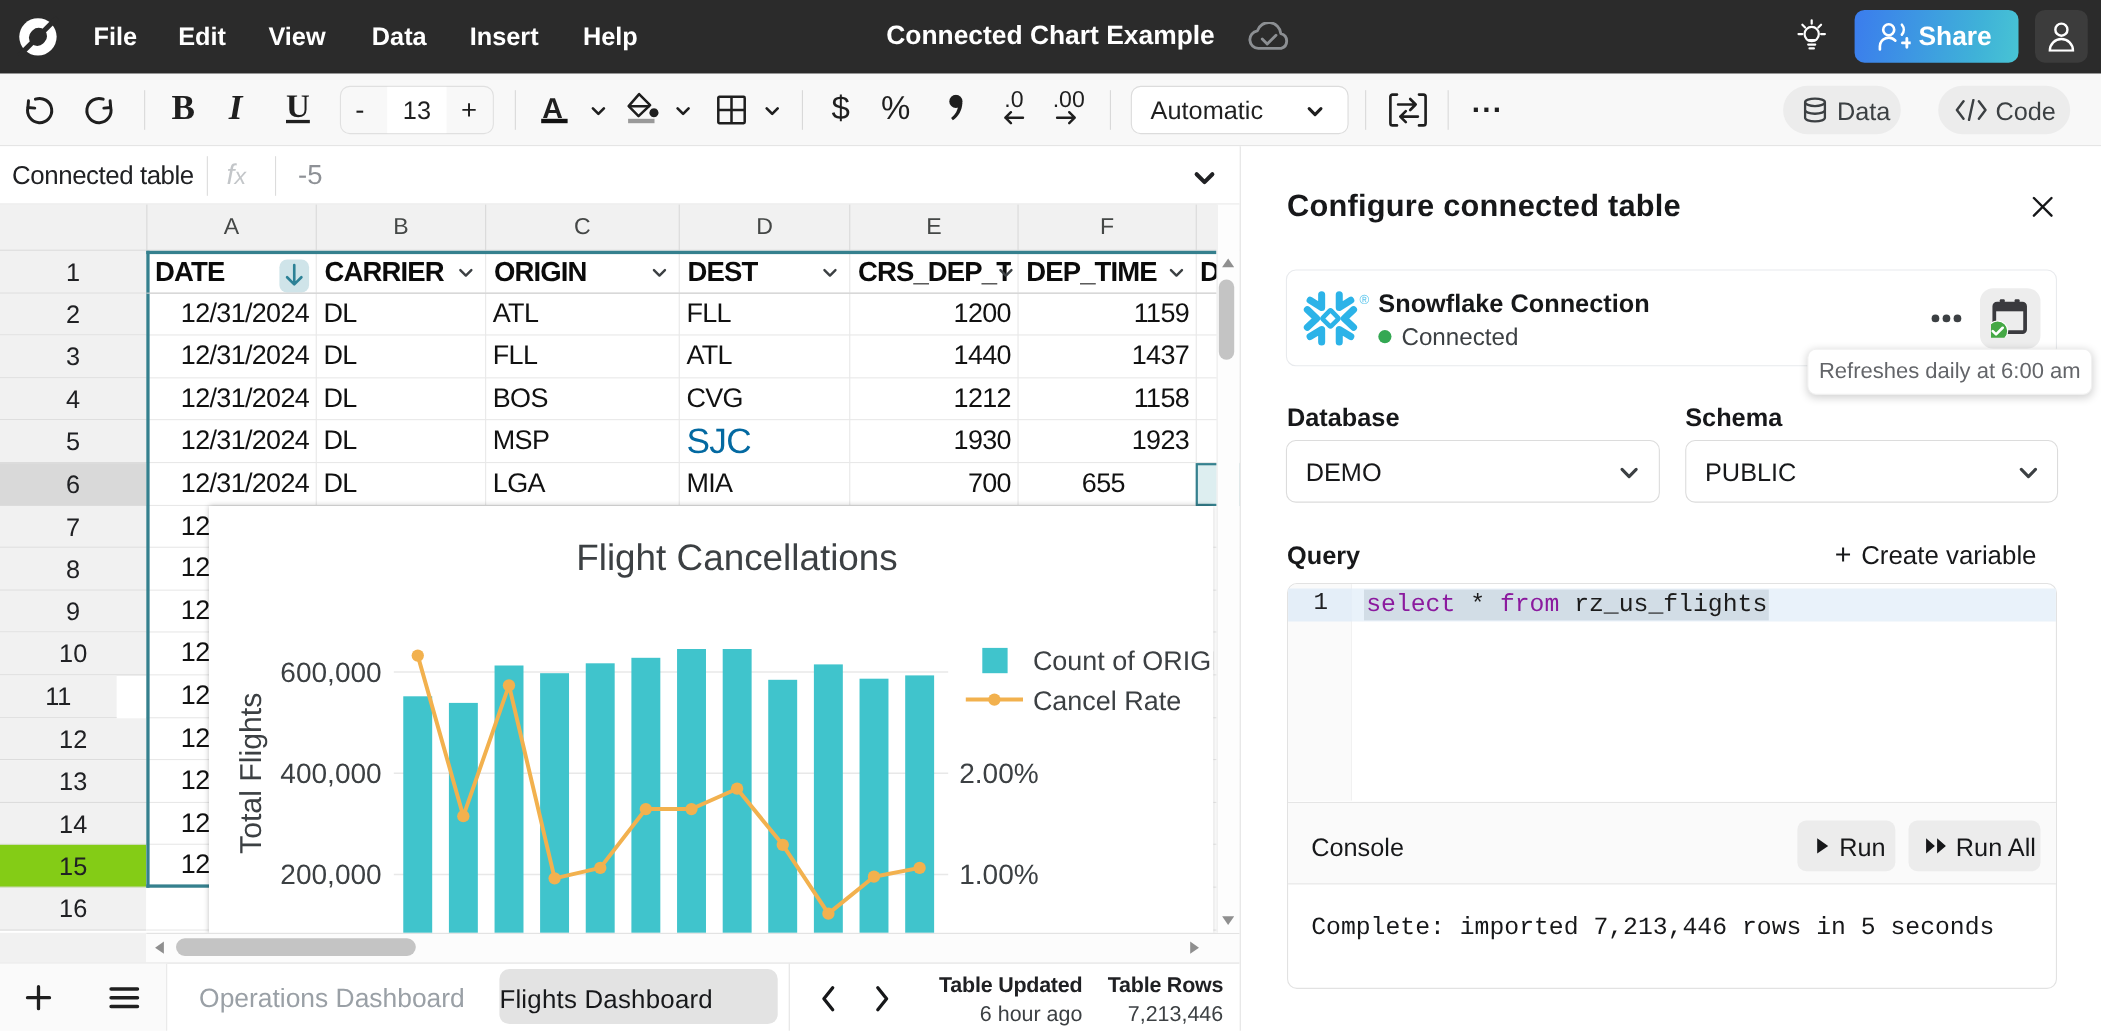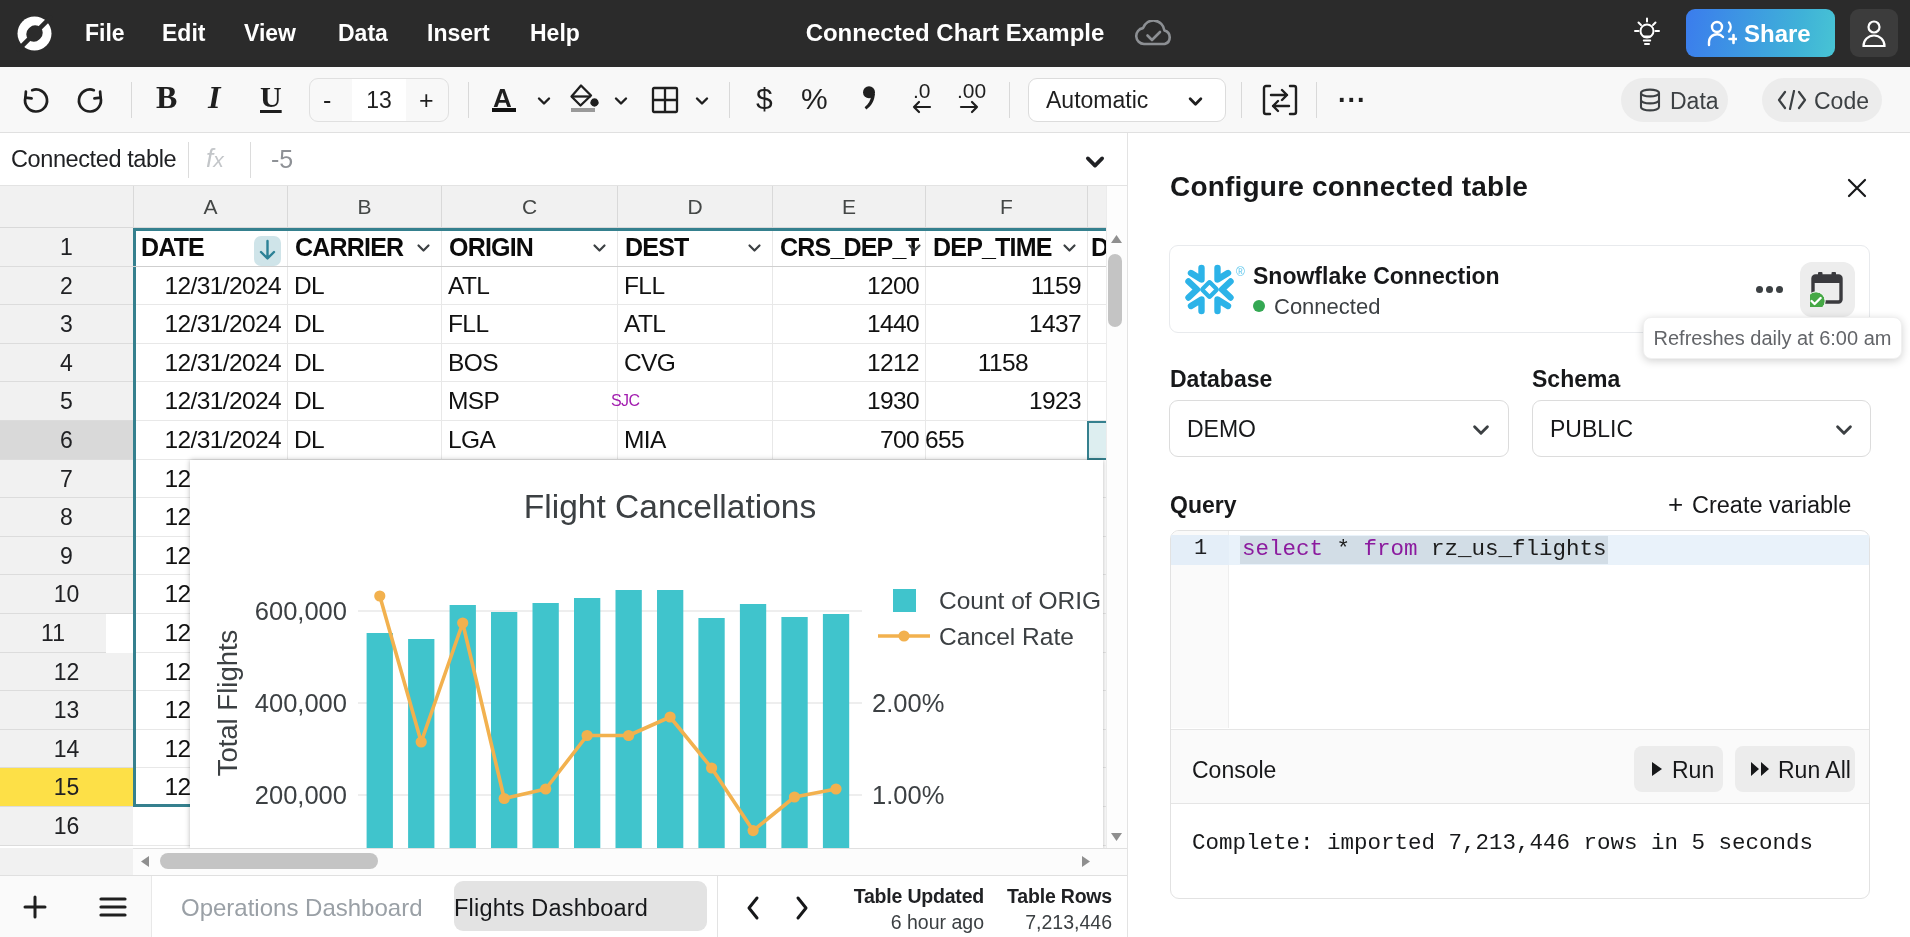--- a/index.html
+++ b/index.html
@@ -168,21 +168,21 @@
 <div class="a" style="left:0;top:382.4px;width:133px;height:38.6px;background:#f1f1f1;border-bottom:1px solid #dcdcdc;color:#202124;font-size:23px;line-height:38.6px;text-align:center">5</div>
 <div class="a" style="left:0;top:421.0px;width:133px;height:38.6px;background:#d9d9d9;border-bottom:1px solid #dcdcdc;color:#202124;font-size:23px;line-height:38.6px;text-align:center">6</div>
 <div class="a" style="left:0;top:459.6px;width:133px;height:38.6px;background:#f1f1f1;border-bottom:1px solid #dcdcdc;color:#202124;font-size:23px;line-height:38.6px;text-align:center">7</div>
 <div class="a" style="left:0;top:498.2px;width:133px;height:38.6px;background:#f1f1f1;border-bottom:1px solid #dcdcdc;color:#202124;font-size:23px;line-height:38.6px;text-align:center">8</div>
 <div class="a" style="left:0;top:536.8px;width:133px;height:38.6px;background:#f1f1f1;border-bottom:1px solid #dcdcdc;color:#202124;font-size:23px;line-height:38.6px;text-align:center">9</div>
 <div class="a" style="left:0;top:575.4px;width:133px;height:38.6px;background:#f1f1f1;border-bottom:1px solid #dcdcdc;color:#202124;font-size:23px;line-height:38.6px;text-align:center">10</div>
 <div class="a" style="left:0;top:614.0px;width:106px;height:38.6px;background:#f1f1f1;border-bottom:1px solid #dcdcdc;color:#202124;font-size:23px;line-height:38.6px;text-align:center">11</div>
 <div class="a" style="left:0;top:652.6px;width:133px;height:38.6px;background:#f1f1f1;border-bottom:1px solid #dcdcdc;color:#202124;font-size:23px;line-height:38.6px;text-align:center">12</div>
 <div class="a" style="left:0;top:691.2px;width:133px;height:38.6px;background:#f1f1f1;border-bottom:1px solid #dcdcdc;color:#202124;font-size:23px;line-height:38.6px;text-align:center">13</div>
 <div class="a" style="left:0;top:729.8px;width:133px;height:38.6px;background:#f1f1f1;border-bottom:1px solid #dcdcdc;color:#202124;font-size:23px;line-height:38.6px;text-align:center">14</div>
-<div class="a" style="left:0;top:768.4px;width:133px;height:38.6px;background:#fde047;border-bottom:1px solid #dcdcdc;color:#202124;font-size:23px;line-height:38.6px;text-align:center">15</div>
+<div class="a" style="left:0;top:768.4px;width:133px;height:38.6px;background:#84cc16;border-bottom:1px solid #dcdcdc;color:#202124;font-size:23px;line-height:38.6px;text-align:center">15</div>
 <div class="a" style="left:0;top:807.0px;width:133px;height:38.6px;background:#f1f1f1;border-bottom:1px solid #dcdcdc;color:#202124;font-size:23px;line-height:38.6px;text-align:center">16</div>
 <div class="a" style="left:133px;top:228px;width:994px;height:617.6px;background:#fff"></div>
 <div class="a" style="left:133px;top:265.6px;width:994px;height:1px;background:#e8e8e8"></div>
 <div class="a" style="left:133px;top:304.2px;width:994px;height:1px;background:#e8e8e8"></div>
 <div class="a" style="left:133px;top:342.8px;width:994px;height:1px;background:#e8e8e8"></div>
 <div class="a" style="left:133px;top:381.4px;width:994px;height:1px;background:#e8e8e8"></div>
 <div class="a" style="left:133px;top:420.0px;width:994px;height:1px;background:#e8e8e8"></div>
 <div class="a" style="left:133px;top:458.6px;width:994px;height:1px;background:#e8e8e8"></div>
 <div class="a" style="left:133px;top:497.2px;width:994px;height:1px;background:#e8e8e8"></div>
 <div class="a" style="left:133px;top:535.8px;width:994px;height:1px;background:#e8e8e8"></div>
@@ -236,33 +236,33 @@
 <div class="a" style="left:294px;top:305.2px;height:38.6px;font-size:24.5px;letter-spacing:-0.6px;color:#111;line-height:38.6px">DL</div>
 <div class="a" style="left:448px;top:305.2px;height:38.6px;font-size:24.5px;letter-spacing:-0.6px;color:#111;line-height:38.6px">FLL</div>
 <div class="a" style="left:624px;top:305.2px;height:38.6px;font-size:24.5px;letter-spacing:-0.6px;color:#111;line-height:38.6px">ATL</div>
 <div class="a" style="left:772px;top:305.2px;width:147px;height:38.6px;font-size:24.5px;letter-spacing:-0.6px;color:#111;line-height:38.6px;text-align:right">1440</div>
 <div class="a" style="left:925px;top:305.2px;width:156px;height:38.6px;font-size:24.5px;letter-spacing:-0.6px;color:#111;line-height:38.6px;text-align:right">1437</div>
 <div class="a" style="left:133px;top:343.8px;width:148px;height:38.6px;font-size:24.5px;letter-spacing:-0.6px;color:#111;line-height:38.6px;text-align:right">12/31/2024</div>
 <div class="a" style="left:294px;top:343.8px;height:38.6px;font-size:24.5px;letter-spacing:-0.6px;color:#111;line-height:38.6px">DL</div>
 <div class="a" style="left:448px;top:343.8px;height:38.6px;font-size:24.5px;letter-spacing:-0.6px;color:#111;line-height:38.6px">BOS</div>
 <div class="a" style="left:624px;top:343.8px;height:38.6px;font-size:24.5px;letter-spacing:-0.6px;color:#111;line-height:38.6px">CVG</div>
 <div class="a" style="left:772px;top:343.8px;width:147px;height:38.6px;font-size:24.5px;letter-spacing:-0.6px;color:#111;line-height:38.6px;text-align:right">1212</div>
-<div class="a" style="left:925px;top:343.8px;width:156px;height:38.6px;font-size:24.5px;letter-spacing:-0.6px;color:#111;line-height:38.6px;text-align:center">1158</div>
+<div class="a" style="left:925px;top:343.8px;width:156px;height:38.6px;font-size:24.5px;letter-spacing:-0.6px;color:#111;line-height:38.6px;text-align:right">1158</div>
 <div class="a" style="left:133px;top:382.4px;width:148px;height:38.6px;font-size:24.5px;letter-spacing:-0.6px;color:#111;line-height:38.6px;text-align:right">12/31/2024</div>
 <div class="a" style="left:294px;top:382.4px;height:38.6px;font-size:24.5px;letter-spacing:-0.6px;color:#111;line-height:38.6px">DL</div>
 <div class="a" style="left:448px;top:382.4px;height:38.6px;font-size:24.5px;letter-spacing:-0.6px;color:#111;line-height:38.6px">MSP</div>
-<div class="a" style="left:611px;top:382.4px;height:38.6px;font-size:16px;letter-spacing:-0.6px;color:#a21caf;line-height:38.6px">SJC</div>
+<div class="a" style="left:624px;top:382.4px;height:38.6px;font-size:32px;letter-spacing:-0.6px;color:#0369a1;line-height:38.6px">SJC</div>
 <div class="a" style="left:772px;top:382.4px;width:147px;height:38.6px;font-size:24.5px;letter-spacing:-0.6px;color:#111;line-height:38.6px;text-align:right">1930</div>
 <div class="a" style="left:925px;top:382.4px;width:156px;height:38.6px;font-size:24.5px;letter-spacing:-0.6px;color:#111;line-height:38.6px;text-align:right">1923</div>
 <div class="a" style="left:133px;top:421.0px;width:148px;height:38.6px;font-size:24.5px;letter-spacing:-0.6px;color:#111;line-height:38.6px;text-align:right">12/31/2024</div>
 <div class="a" style="left:294px;top:421.0px;height:38.6px;font-size:24.5px;letter-spacing:-0.6px;color:#111;line-height:38.6px">DL</div>
 <div class="a" style="left:448px;top:421.0px;height:38.6px;font-size:24.5px;letter-spacing:-0.6px;color:#111;line-height:38.6px">LGA</div>
 <div class="a" style="left:624px;top:421.0px;height:38.6px;font-size:24.5px;letter-spacing:-0.6px;color:#111;line-height:38.6px">MIA</div>
 <div class="a" style="left:772px;top:421.0px;width:147px;height:38.6px;font-size:24.5px;letter-spacing:-0.6px;color:#111;line-height:38.6px;text-align:right">700</div>
-<div class="a" style="left:925px;top:421.0px;width:156px;height:38.6px;font-size:24.5px;letter-spacing:-0.6px;color:#111;line-height:38.6px;text-align:left">655</div>
+<div class="a" style="left:925px;top:421.0px;width:156px;height:38.6px;font-size:24.5px;letter-spacing:-0.6px;color:#111;line-height:38.6px;text-align:center">655</div>
 <div class="a" style="left:133px;top:459.6px;width:148px;height:38.6px;font-size:24.5px;letter-spacing:-0.6px;color:#111;line-height:38.6px;text-align:right">12/31/2024</div>
 <div class="a" style="left:294px;top:459.6px;height:38.6px;font-size:24.5px;letter-spacing:-0.6px;color:#111;line-height:38.6px">DL</div>
 <div class="a" style="left:133px;top:498.2px;width:148px;height:38.6px;font-size:24.5px;letter-spacing:-0.6px;color:#111;line-height:38.6px;text-align:right">12/31/2024</div>
 <div class="a" style="left:294px;top:498.2px;height:38.6px;font-size:24.5px;letter-spacing:-0.6px;color:#111;line-height:38.6px">DL</div>
 <div class="a" style="left:133px;top:536.8px;width:148px;height:38.6px;font-size:24.5px;letter-spacing:-0.6px;color:#111;line-height:38.6px;text-align:right">12/31/2024</div>
 <div class="a" style="left:294px;top:536.8px;height:38.6px;font-size:24.5px;letter-spacing:-0.6px;color:#111;line-height:38.6px">DL</div>
 <div class="a" style="left:133px;top:575.4px;width:148px;height:38.6px;font-size:24.5px;letter-spacing:-0.6px;color:#111;line-height:38.6px;text-align:right">12/31/2024</div>
 <div class="a" style="left:294px;top:575.4px;height:38.6px;font-size:24.5px;letter-spacing:-0.6px;color:#111;line-height:38.6px">DL</div>
 <div class="a" style="left:133px;top:614.0px;width:148px;height:38.6px;font-size:24.5px;letter-spacing:-0.6px;color:#111;line-height:38.6px;text-align:right">12/31/2024</div>
 <div class="a" style="left:294px;top:614.0px;height:38.6px;font-size:24.5px;letter-spacing:-0.6px;color:#111;line-height:38.6px">DL</div>

